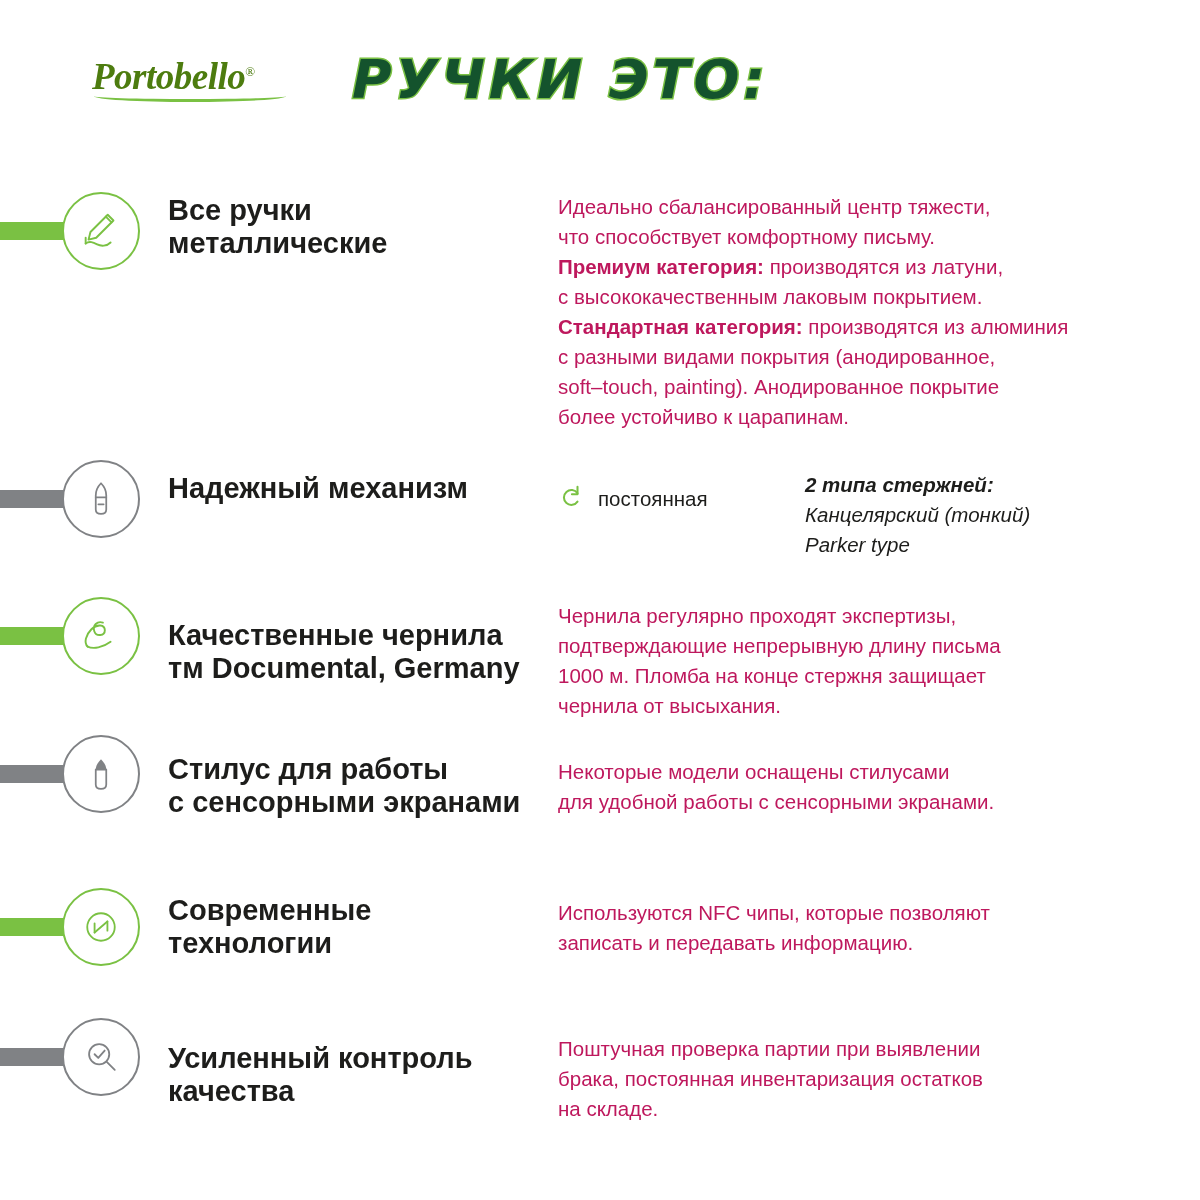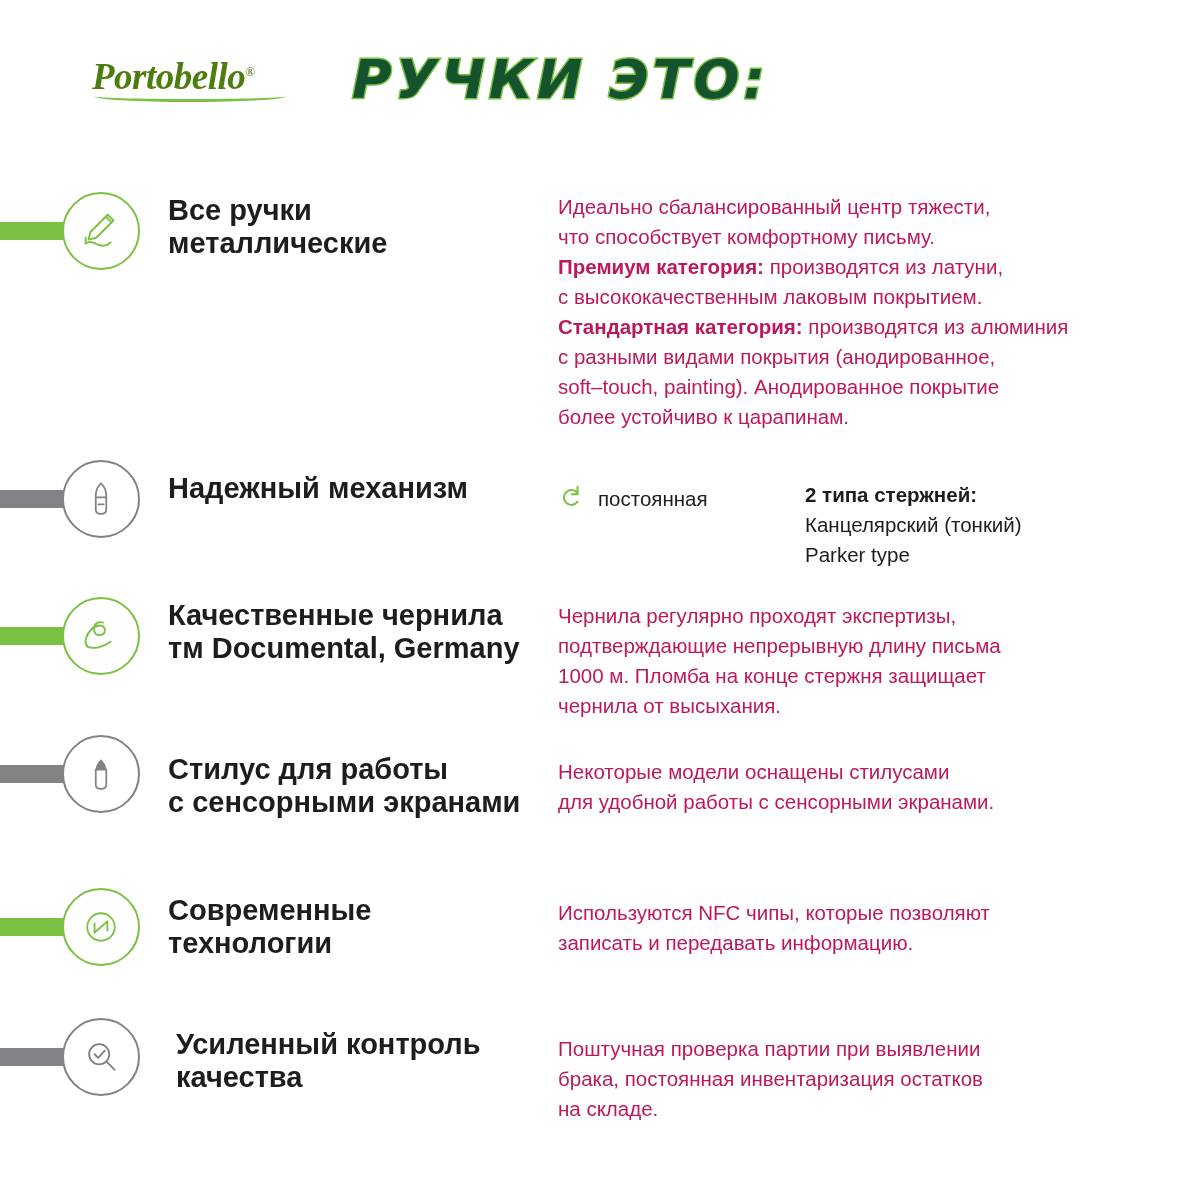--- a/index.html
+++ b/index.html
@@ -221,36 +221,36 @@
         <span class="mech-ico">
           <svg width="26" height="26" viewBox="0 0 28 28" fill="none" stroke="#7ac143" stroke-width="2.2" stroke-linecap="round" stroke-linejoin="round">
             <path d="M21 10 A8 8 0 1 0 21 19"></path>
             <path d="M21 3 L21 11 L15 11"></path>
           </svg>
         </span>
         <span>постоянная</span>
       </div>
     </div>
 
-    <div class="mech-right" style="top:20px;"><b>2 типа стержней:</b>
+    <div class="mech-right" style="top:10px;font-style:italic;"><b>2 типа стержней:</b>
 Канцелярский (тонкий)
 Parker type</div>
   </div>
 
   <div class="row" style="top:597px;">
     <div class="bar green"></div>
     <div class="badge">
       <span>
         <svg width="46" height="46" viewBox="0 0 48 48" fill="none" stroke="#7ac143" stroke-width="2" stroke-linecap="round" stroke-linejoin="round">
           <path d="M26 10 C20 8, 15 13, 17 19 C19 25, 28 24, 28 18 C28 12, 20 11, 14 17 C8 23, 6 31, 10 35"></path>
           <path d="M10 35 C16 38, 26 36, 34 30"></path>
         </svg>
       </span>
     </div>
-    <div class="title" style="width:400px;">Качественные чернила
+    <div class="title" style="width:400px;margin-top:20px;">Качественные чернила
 тм Documental, Germany</div>
     <div class="body" style="top:4px;">Чернила регулярно проходят экспертизы,
 подтверждающие непрерывную длину письма
 1000 м. Пломба на конце стержня защищает
 чернила от высыхания.</div>
   </div>
 
   <div class="row" style="top:735px;">
     <div class="bar gray"></div>
     <div class="badge gray">
@@ -289,20 +289,20 @@
     <div class="bar gray"></div>
     <div class="badge gray">
       <span>
         <svg width="44" height="44" viewBox="0 0 48 48" fill="none" stroke="#808285" stroke-width="2" stroke-linecap="round" stroke-linejoin="round">
           <circle cx="22" cy="21" r="11"></circle>
           <path d="M30 29 L39 38"></path>
           <path d="M17 21 L21 25 L28 17"></path>
         </svg>
       </span>
     </div>
-    <div class="title" style="top:10px;margin-left:8px;">Усиленный контроль
+    <div class="title" style="top:24px;">Усиленный контроль
 качества</div>
     <div class="body" style="top:16px;">Поштучная проверка партии при выявлении
 брака, постоянная инвентаризация остатков
 на складе.</div>
   </div>
 
 </div>
 
 </body></html>

